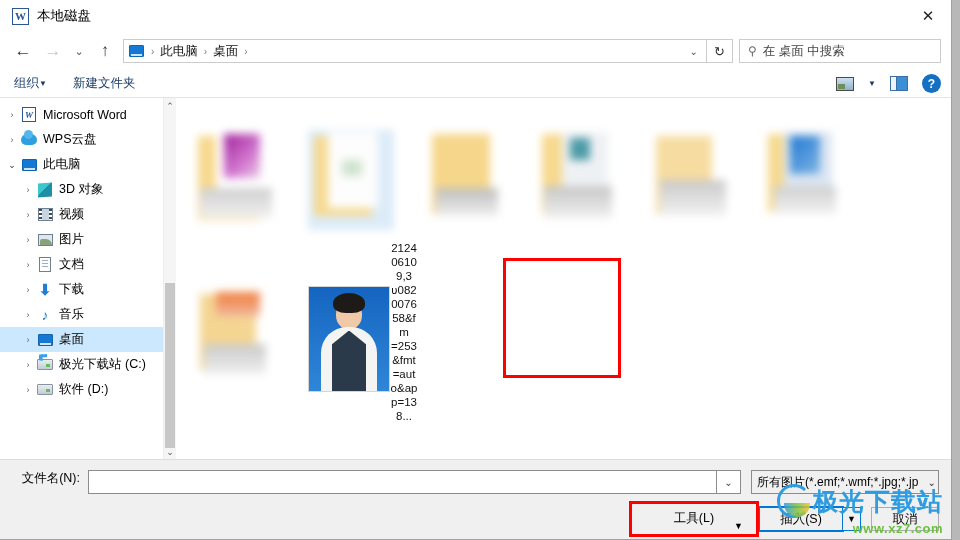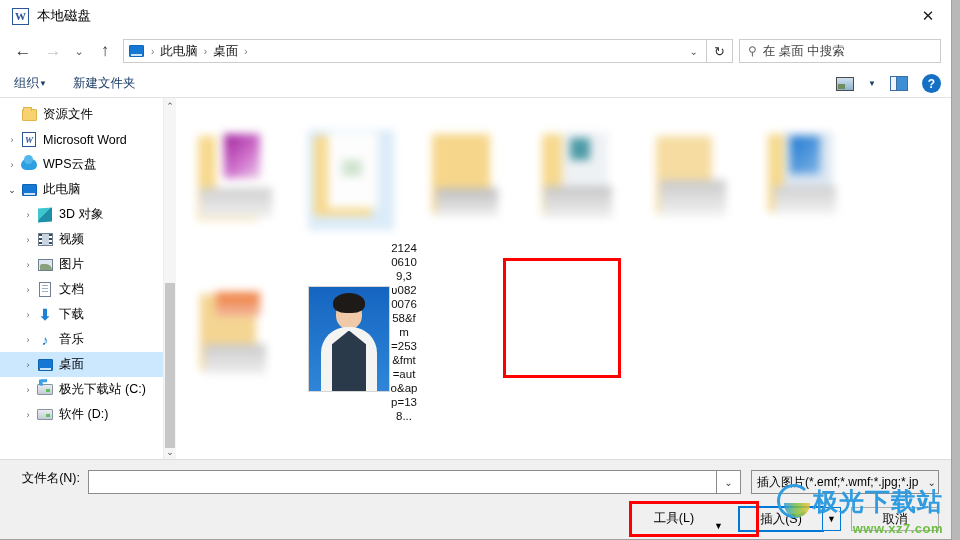--- a/index.html
+++ b/index.html
@@ -156,21 +156,21 @@
   .ft-select { width:188px; height:24px; margin-left:10px; border:1px solid #8c8c8c; background:#f0f0f0;
                display:flex; align-items:center; padding:0 2px 0 5px; font-size:12px; white-space:nowrap; overflow:hidden; }
   .ft-chev { margin-left:auto; font-size:10px; color:#333; padding-left:3px;}
   .row2 { display:flex; align-items:flex-end; justify-content:flex-end; margin-top:12px; gap:0; position:relative; }
   .tools-btn { font-size:12.5px; padding:4px 6px; }
   .tools-caret { font-size:9px; margin-left:14px; margin-right:16px; }
   .insert-btn { width:84px; height:24px; border:1px solid #0078d7; outline:1px solid #0078d7; background:#f0f0f0;
                 display:flex; align-items:center; justify-content:center; font-size:12.5px; }
   .split-caret { width:18px; height:24px; border:1px solid #0078d7; border-left:none; background:#f0f0f0;
                  display:flex; align-items:center; justify-content:center; font-size:9px; margin-right:10px;}
-  .cancel-btn { width:88px; height:24px; border:1px solid #adadad; background:#f0f0f0;
+  .cancel-btn { width:68px; height:24px; border:1px solid #adadad; background:#f0f0f0;
                 display:flex; align-items:center; justify-content:center; font-size:12.5px; }
   .btn-redbox { position:absolute; left:617px; top:-5px; width:130px; height:36px; border:3px solid #ff0000; }
 
   
   .watermark { position:absolute; right:8px; bottom:2px; width:186px; height:54px; pointer-events:none;
                display:flex; flex-direction:column; align-items:flex-end; justify-content:center; }
   .wm-top { display:flex; align-items:center; gap:0; }
   .wm-swirl { width:34px; height:34px; border-radius:50%; border:3px solid #2f9be0; border-right-color:transparent;
               position:relative; margin-right:2px; }
   .wm-swirl:after { content:""; position:absolute; left:4px; top:16px; width:26px; height:14px;
@@ -228,27 +228,20 @@
           <b></b>
         </div>
       <div class="help-btn">?</div>
     </div>
   </div>
 
   <div class="body">
 
     <div class="sidebar">
 
-      <div class="tree-item">
-        <span class="chev"></span>
-        <span class="t-ico">
-            <i class="ico-folder"></i>
-          </span>
-        <span class="t-label">资源文件</span>
-      </div>
 
       <div class="tree-item">
         <span class="chev">›</span>
         <span class="t-ico">
             <i class="ico-word">W</i>
           </span>
         <span class="t-label">Microsoft Word</span>
       </div>
 
       <div class="tree-item">
@@ -489,21 +482,21 @@
       <div class="redbox" style="left:327px; top:160px; width:118px; height:120px;"></div>
     </div>
   </div>
 
   <div class="bottom">
     <div class="row1">
       <div class="fn-label">文件名(N):</div>
       <div class="fn-input"></div>
       <div class="fn-chev">⌄</div>
       <div class="ft-select">
-        <span>插入图片(*.emf;*.wmf;*.jpg;*.jp</span>
+        <span>所有图片(*.emf;*.wmf;*.jpg;*.jp</span>
         <span class="ft-chev">⌄</span>
       </div>
     </div>
 
     <div class="row2">
       <div class="tools-btn">工具(L)</div>
       <div class="tools-caret">▼</div>
       <div class="insert-btn">插入(S)</div>
       <div class="split-caret">▼</div>
       <div class="cancel-btn">取消</div>

